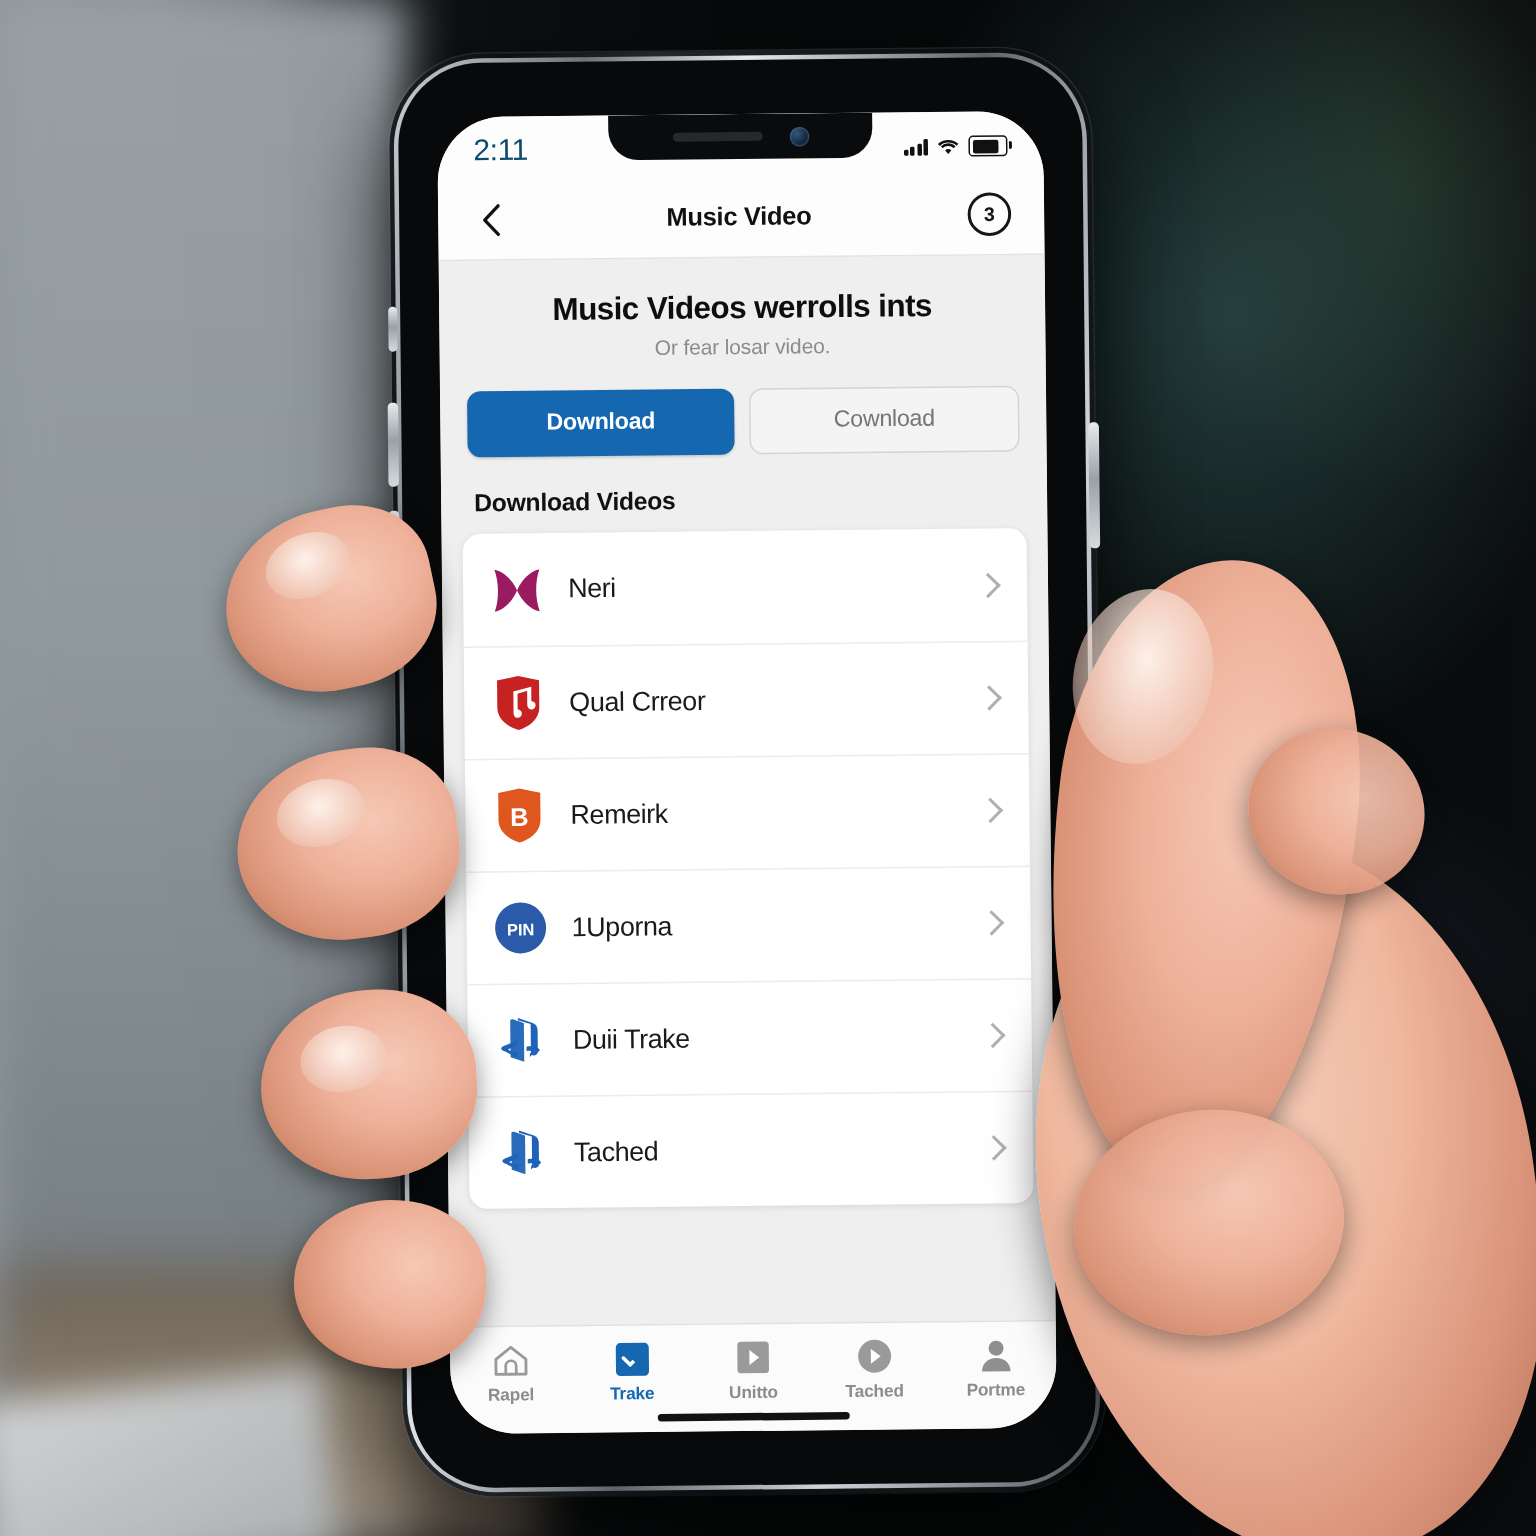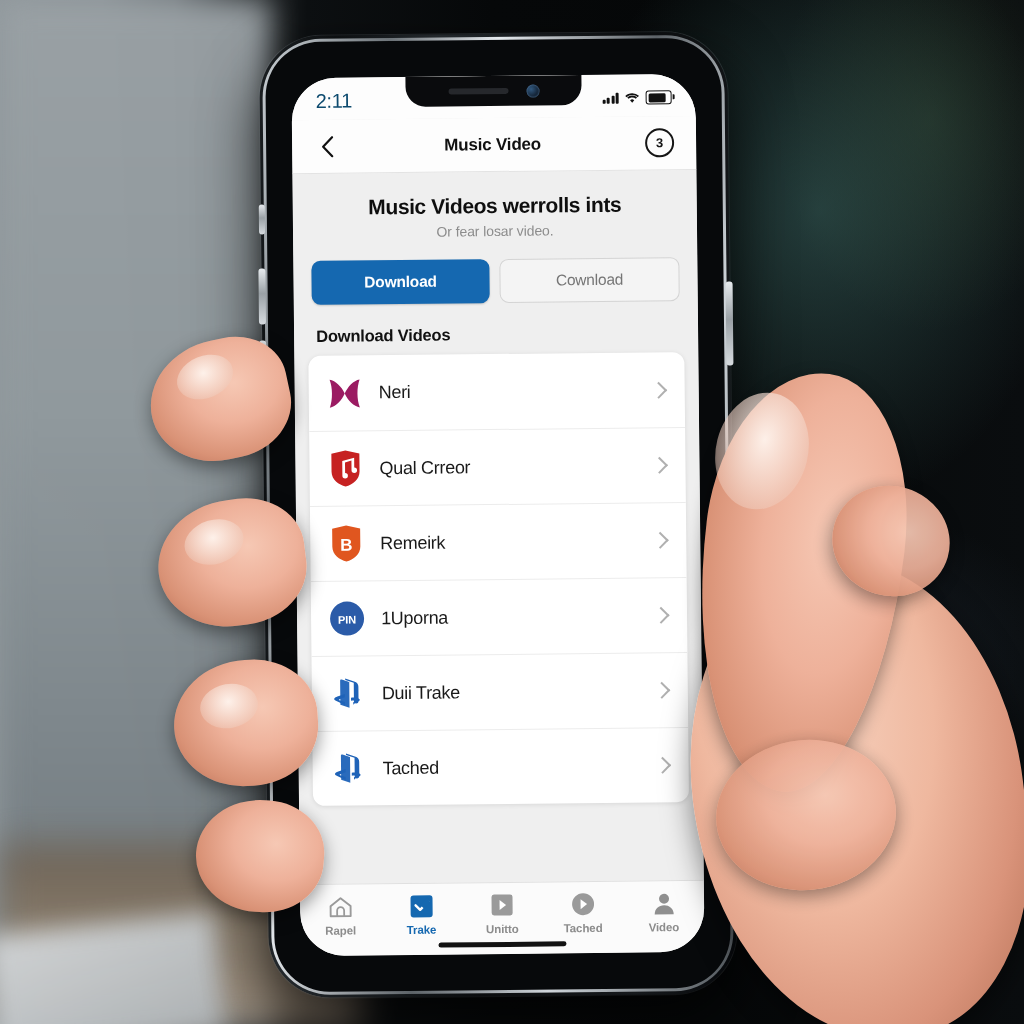--- a/index.html
+++ b/index.html
@@ -314,21 +314,21 @@
         <div class="tab-lab">Tached</div>
       </div>
 
       <div class="tab">
         <div class="tab-ico">
           <svg width="24" height="24" viewBox="0 0 24 24">
             <circle cx="12" cy="7.5" r="5" fill="#8f8f8f"></circle>
             <path d="M2.5 23c0-5.5 4.2-9 9.5-9s9.5 3.5 9.5 9z" fill="#8f8f8f"></path>
           </svg>
         </div>
-        <div class="tab-lab">Video</div>
+        <div class="tab-lab">Portme</div>
       </div>
     </div>
 
     <div class="home-ind"></div>
   </div>
 </div>
 
 <div class="hands">
 
   <div class="finger" style="left:150px;top:340px;width:140px;height:120px;transform:rotate(-12deg);border-radius:60% 45% 50% 55%;"></div>

